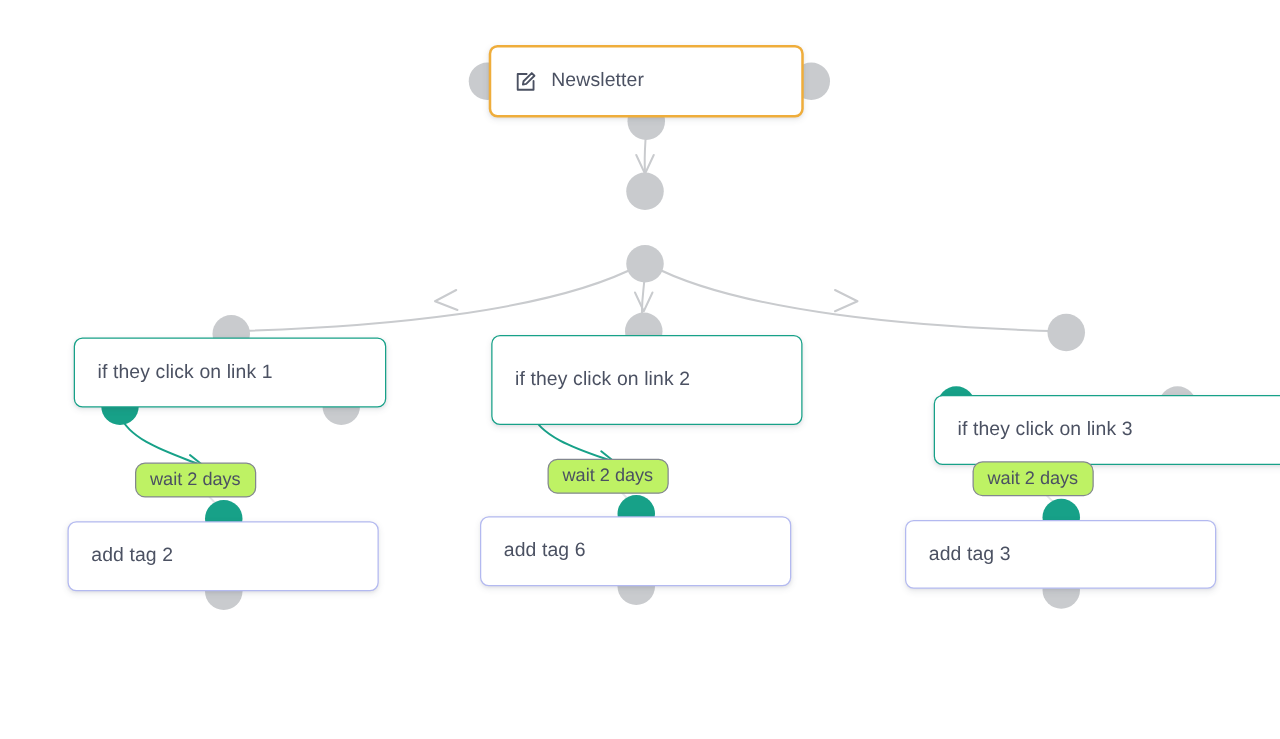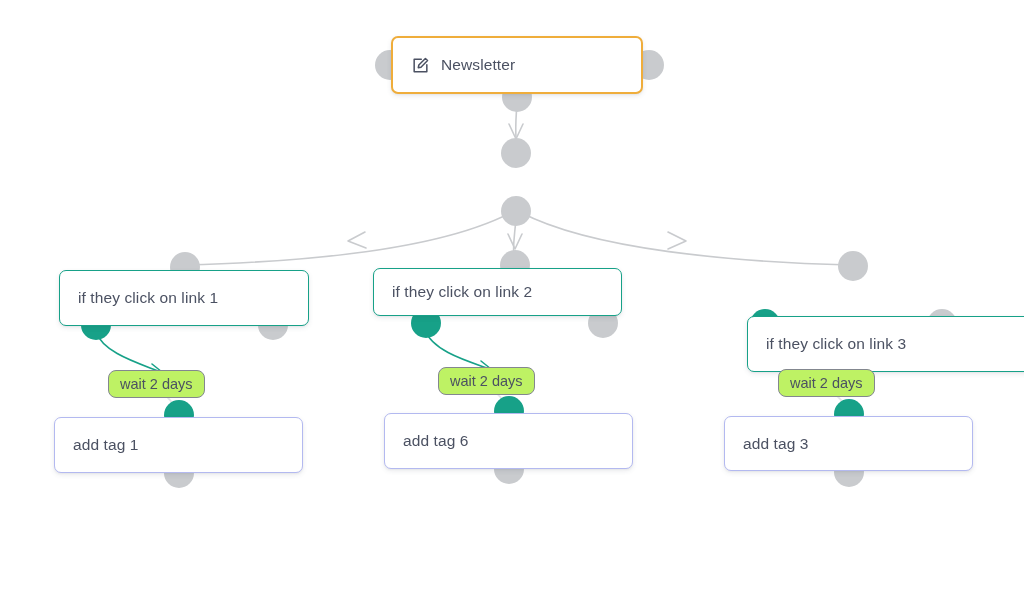--- a/index.html
+++ b/index.html
@@ -182,29 +182,29 @@
 
   <div class="pill" style="left:108px; top:370px;">
     <span class="pill-label">wait 2 days</span>
   </div>
 
   <div class="handle teal top" style="left:164px; top:400px;"></div>
   <div class="handle gray bottom" style="left:164px; top:458px;"></div>
 
   <div class="node action" style="left:54px; top:417px; width:249px; height:56px;">
     <div class="node-inner">
-      <span class="node-label">add tag 1</span>
+      <span class="node-label">add tag 2</span>
     </div>
   </div>
 
   <div class="handle gray top" style="left:500px; top:250px;"></div>
   <div class="handle gray bottom" style="left:588px; top:308px;"></div>
   <div class="handle teal bottom" style="left:411px; top:308px;"></div>
 
-  <div class="node condition" style="left:373px; top:268px; width:249px; height:48px;">
+  <div class="node condition" style="left:393px; top:268px; width:249px; height:72px;">
     <div class="node-inner">
       <span class="node-label">if they click on link 2</span>
     </div>
   </div>
 
   <div class="pill" style="left:438px; top:367px;">
     <span class="pill-label">wait 2 days</span>
   </div>
 
   <div class="handle teal top" style="left:494px; top:396px;"></div>

